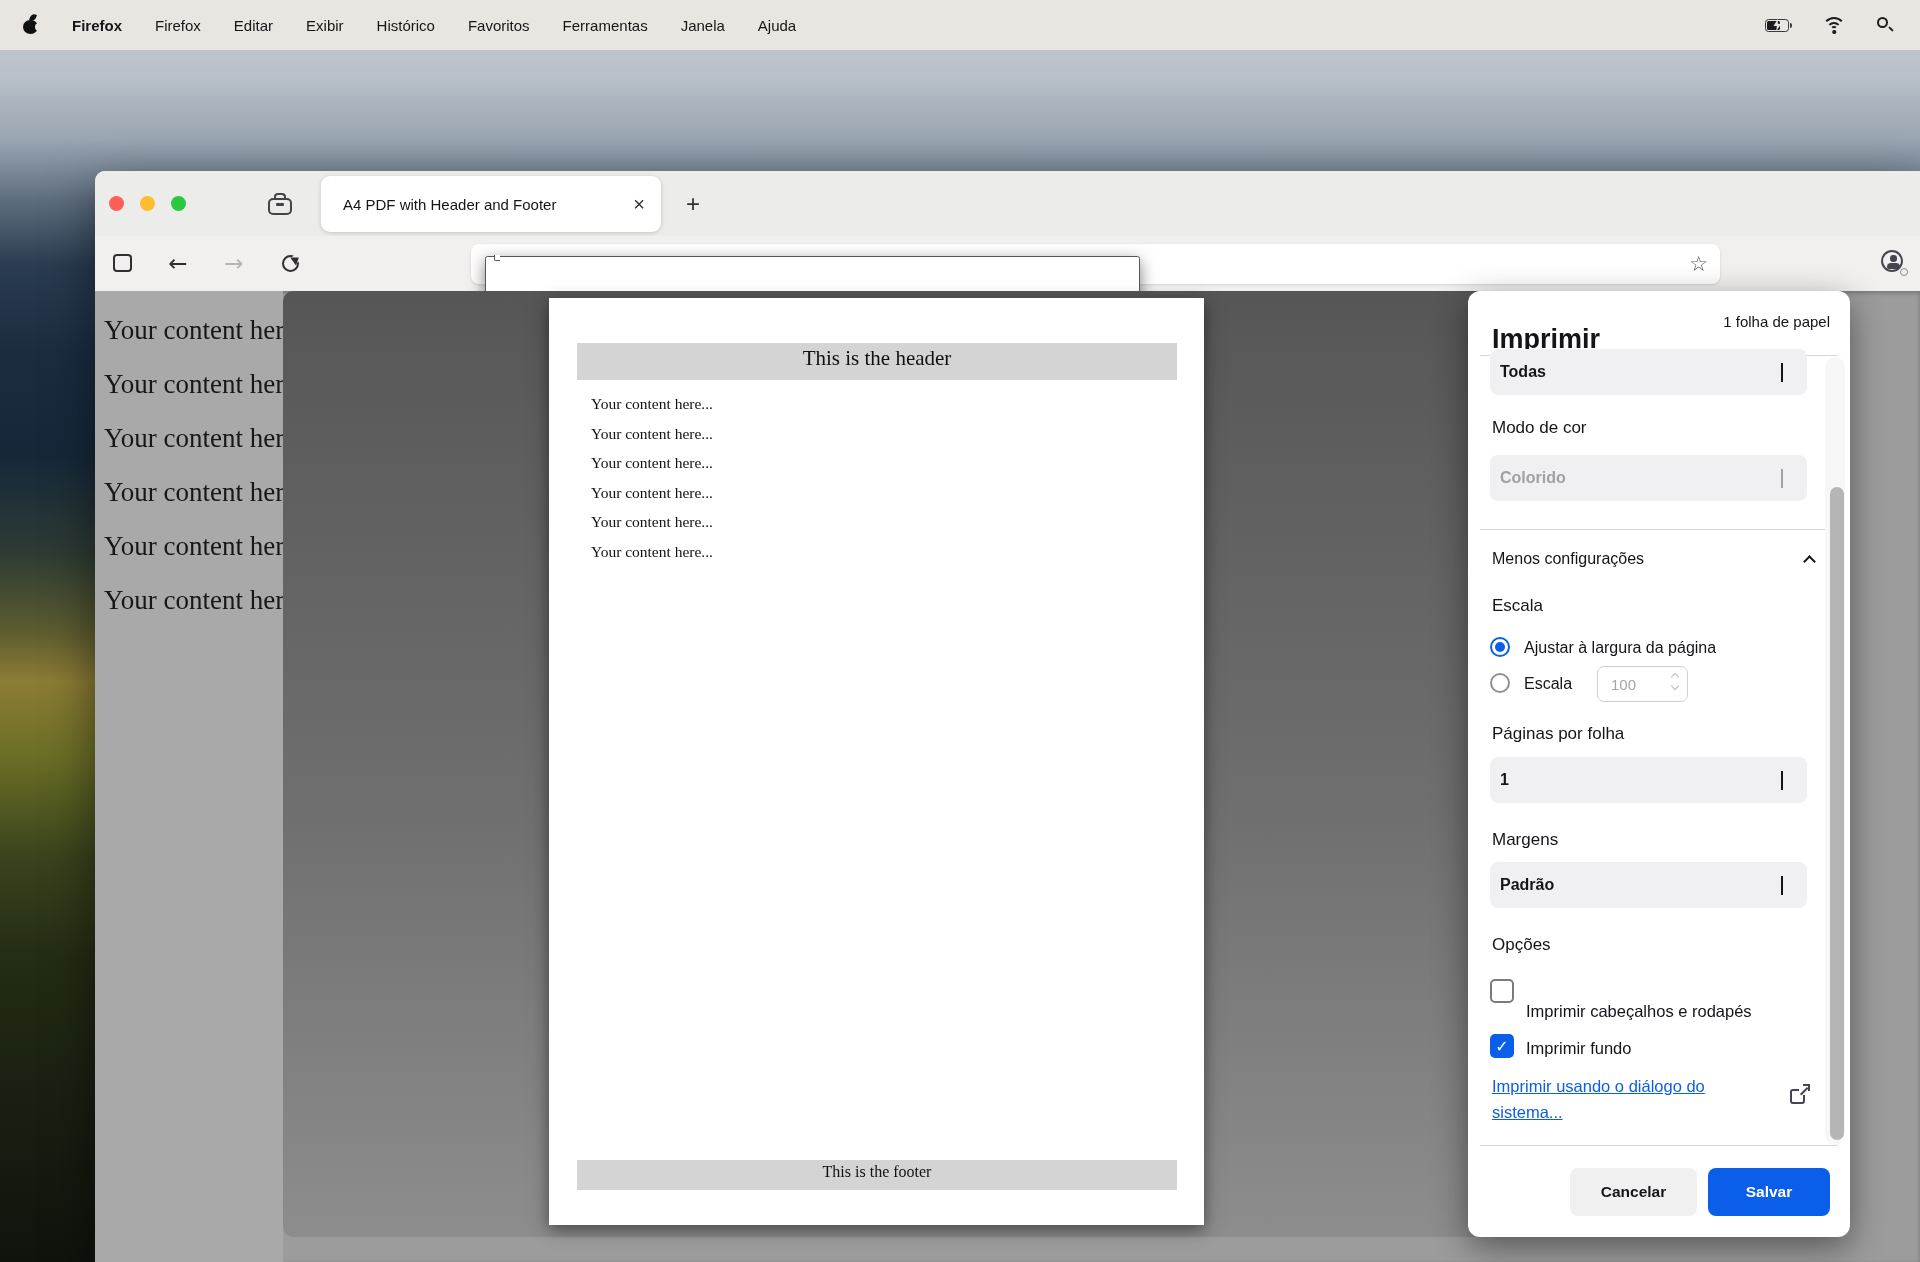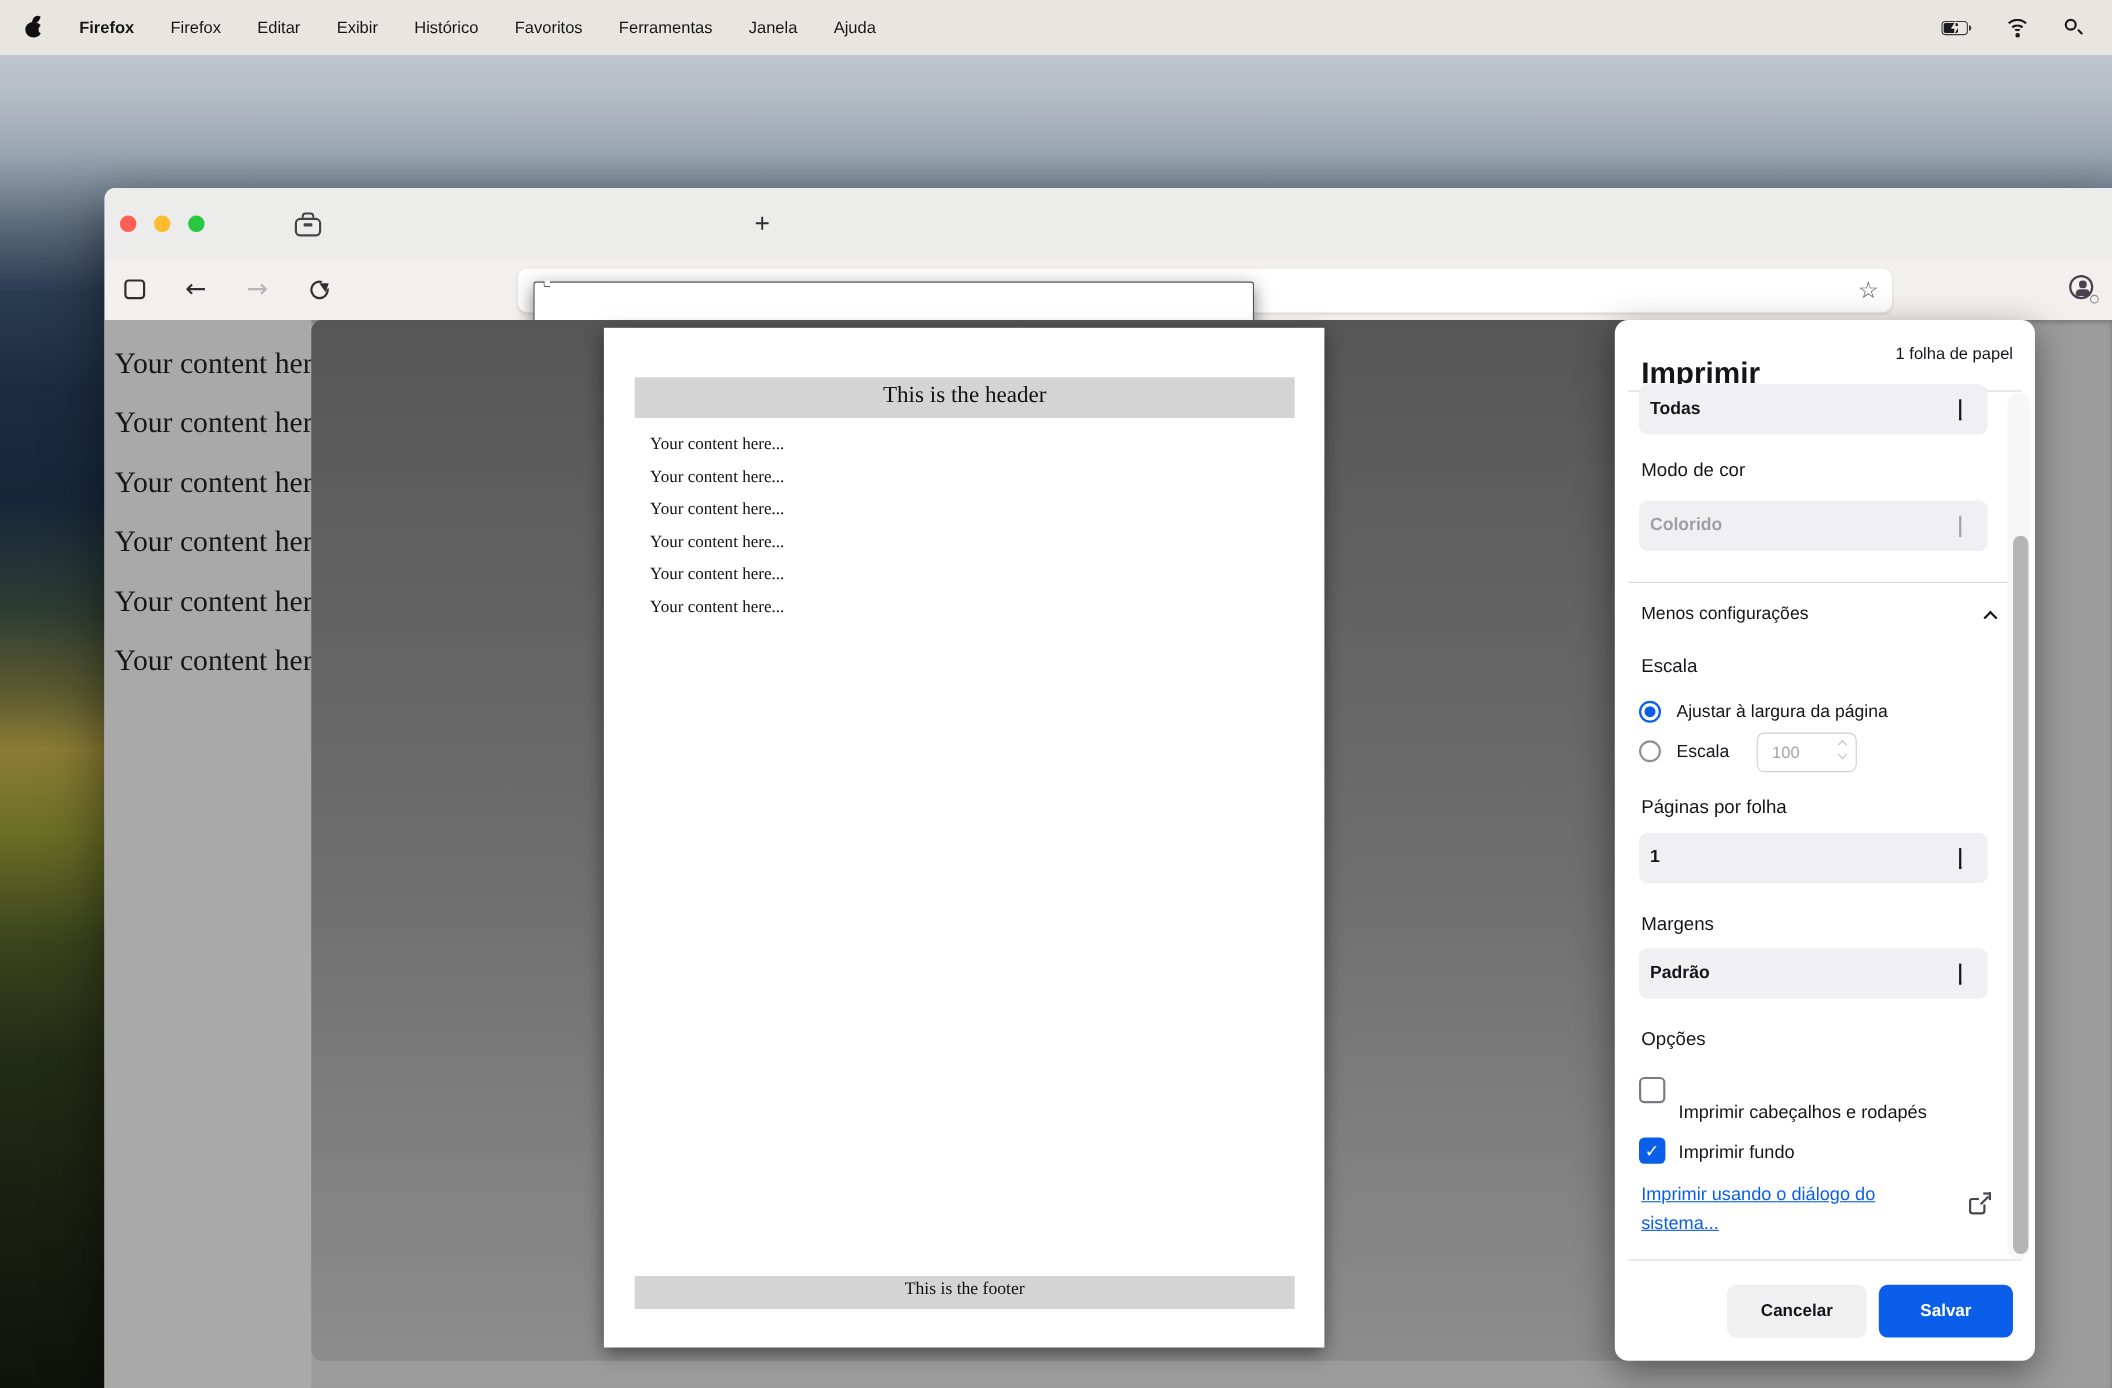--- a/index.html
+++ b/index.html
@@ -197,20 +197,24 @@
   <div class="window">
     <div class="tabbar">
       <span class="tl red"></span>
       <span class="tl yellow"></span>
       <span class="tl green"></span>
       <div class="archive">
           <span class="handle"></span>
           <span class="box"></span>
           <span class="dash"></span>
         </div>
+      <div class="tab">
+        <span class="title">A4 PDF with Header and Footer</span>
+        <span class="close">×</span>
+      </div>
       <div class="newtab">+</div>
     </div>
 
     <div class="toolbar">
       <div class="ticon" style="left:14px;">
           <span class="sidebar-sq"></span>
         </div>
       <div class="ticon" style="left:70px;">
           <span class="arrow">←</span>
         </div>

